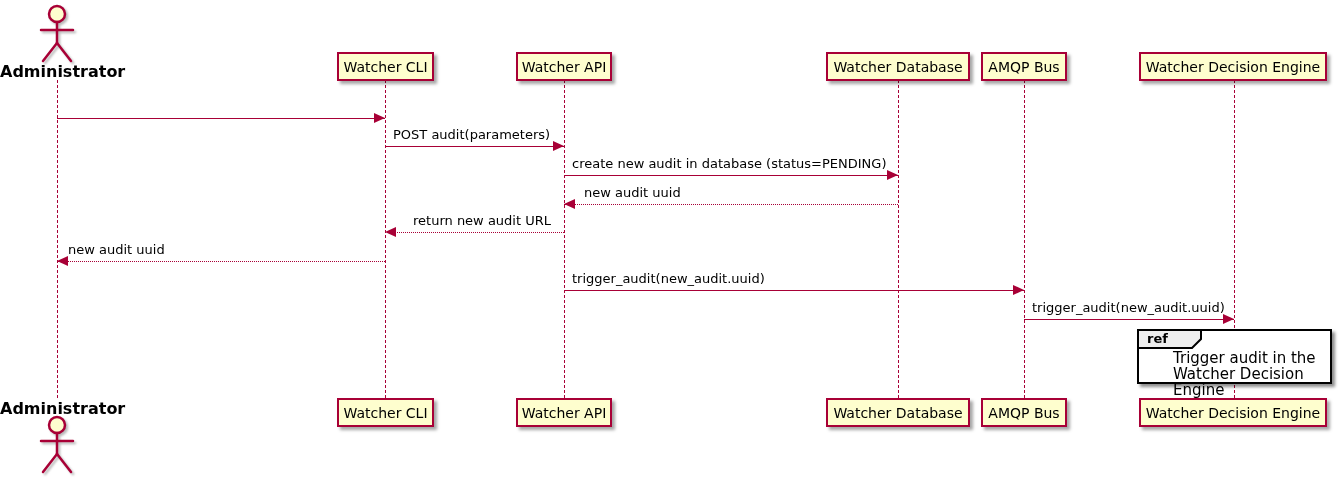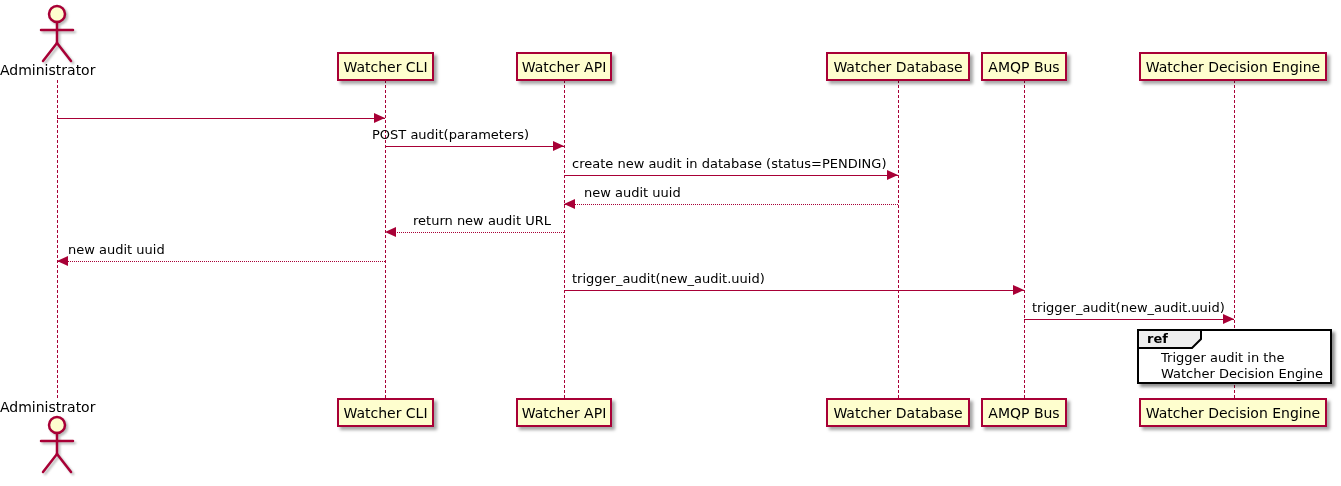--- a/index.html
+++ b/index.html
@@ -21,21 +21,21 @@
     border-left:1px dashed var(--stroke);
   }
   .pbox{
     position:absolute;height:29px;background:var(--fill);
     border:2px solid var(--stroke);box-sizing:border-box;
     display:flex;align-items:center;justify-content:center;
     font-size:14px;white-space:nowrap;
     box-shadow:3px 3px 3px rgba(0,0,0,0.35);
   }
   .actor-label{
-    position:absolute;width:114px;font-size:14px;height:16px;
+    position:absolute;width:114px;font-size:16px;height:16px;font-weight:bold;
   }
   .actor-svg{position:absolute;filter:drop-shadow(2px 2px 1px rgba(128,128,128,0.55));}
   .actor-svg circle{fill:var(--fill);stroke:var(--stroke);stroke-width:2.5;}
   .actor-svg line{stroke:var(--stroke);stroke-width:2.5;stroke-linecap:round;}
   .msg-label{
     position:absolute;font-size:13px;height:16px;white-space:nowrap;
   }
   .msg-line{position:absolute;height:0;}
   .msg-line.solid{border-top:1px solid var(--stroke);}
   .msg-line.dotted{border-top:1px dotted var(--stroke);}
@@ -44,21 +44,21 @@
   .arrow.left{border-right:11px solid var(--stroke);}
   .refbox{
     position:absolute;left:1137px;top:329px;width:195px;height:55px;
     background:var(--bg);border:2px solid var(--ref-border);box-sizing:border-box;
     box-shadow:3px 3px 3px rgba(0,0,0,0.45);
   }
   .ref-tab{position:absolute;left:-2px;top:-2px;}
   .ref-tab-label{
     position:absolute;left:8px;top:0px;font-size:13px;font-weight:bold;text-align:right;
   }
-  .ref-text{padding:19px 0 0 22px;font-size:13px;line-height:16px;}
+  .ref-text{padding:19px 0 0 34px;font-size:15px;line-height:16px;}
 </style>
 </head>
 <body>
 
 <div class="canvas">
 
   <div class="lifeline" style="left:57px"></div>
   <div class="lifeline" style="left:385px"></div>
   <div class="lifeline" style="left:564px"></div>
   <div class="lifeline" style="left:898px"></div>
@@ -76,21 +76,21 @@
 
   <div class="pbox" style="left:337px;top:52px;width:97px">Watcher CLI</div>
   <div class="pbox" style="left:516px;top:52px;width:96px">Watcher API</div>
   <div class="pbox" style="left:826px;top:52px;width:144px">Watcher Database</div>
   <div class="pbox" style="left:981px;top:52px;width:86px">AMQP Bus</div>
   <div class="pbox" style="left:1139px;top:52px;width:188px">Watcher Decision Engine</div>
 
   <div class="msg-line solid" style="left:57px;top:118px;width:328px"></div>
   <div class="arrow right" style="left:374px;top:113px"></div>
 
-  <span class="msg-label" style="left:372px;top:127px">POST audit(parameters)</span>
+  <span class="msg-label" style="left:393px;top:127px">POST audit(parameters)</span>
   <div class="msg-line solid" style="left:385px;top:146px;width:179px"></div>
   <div class="arrow right" style="left:553px;top:141px"></div>
 
   <span class="msg-label" style="left:572px;top:156px">create new audit in database (status=PENDING)</span>
   <div class="msg-line solid" style="left:564px;top:175px;width:334px"></div>
   <div class="arrow right" style="left:887px;top:170px"></div>
 
   <span class="msg-label" style="left:584px;top:185px">new audit uuid</span>
   <div class="msg-line dotted" style="left:564px;top:204px;width:334px"></div>
   <div class="arrow left" style="left:564px;top:199px"></div>

